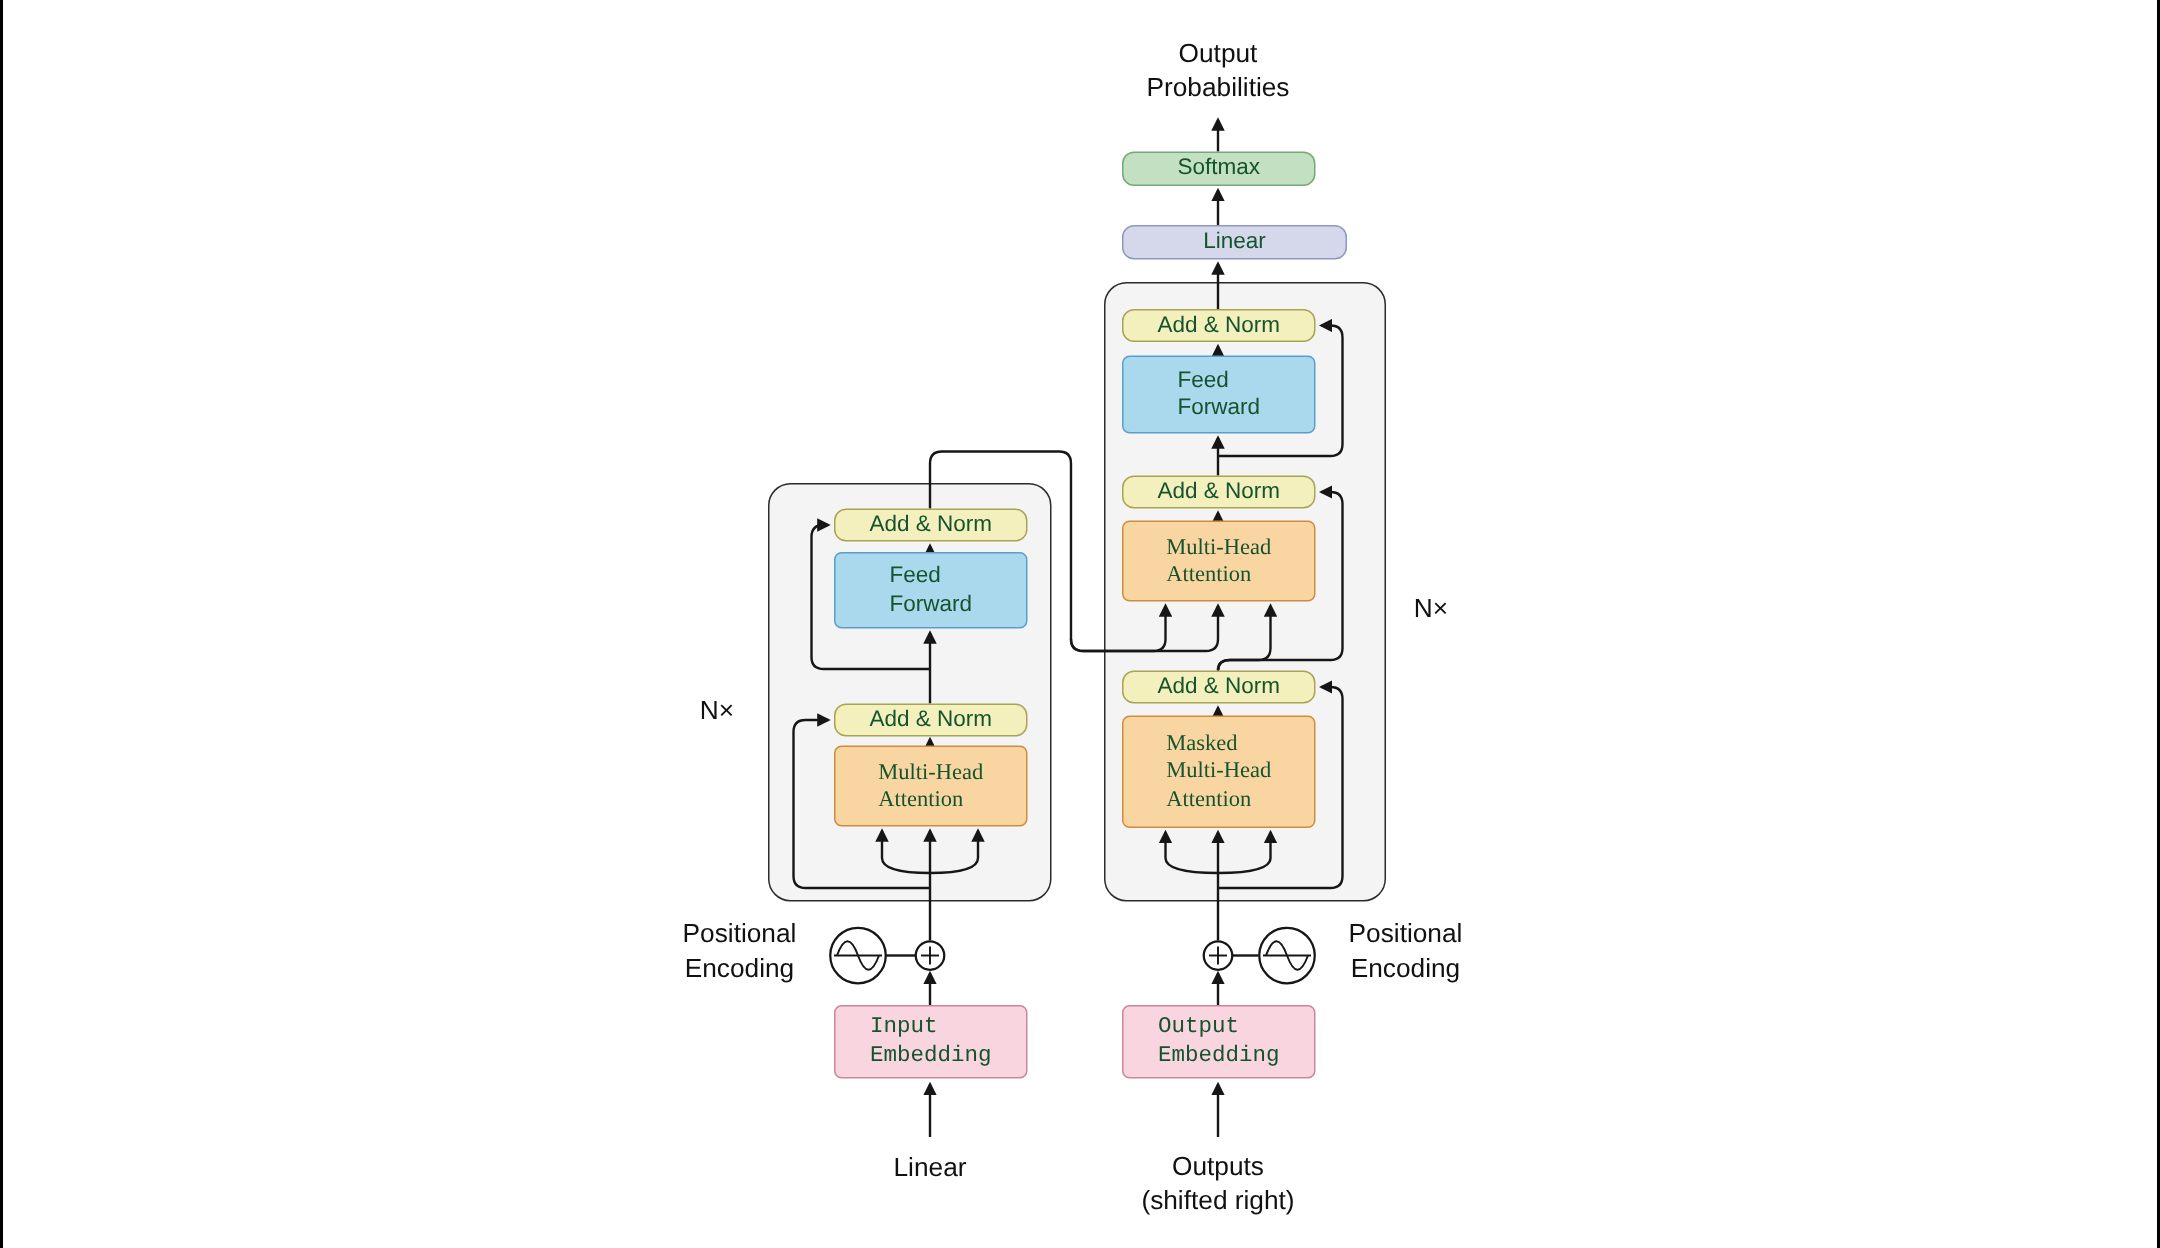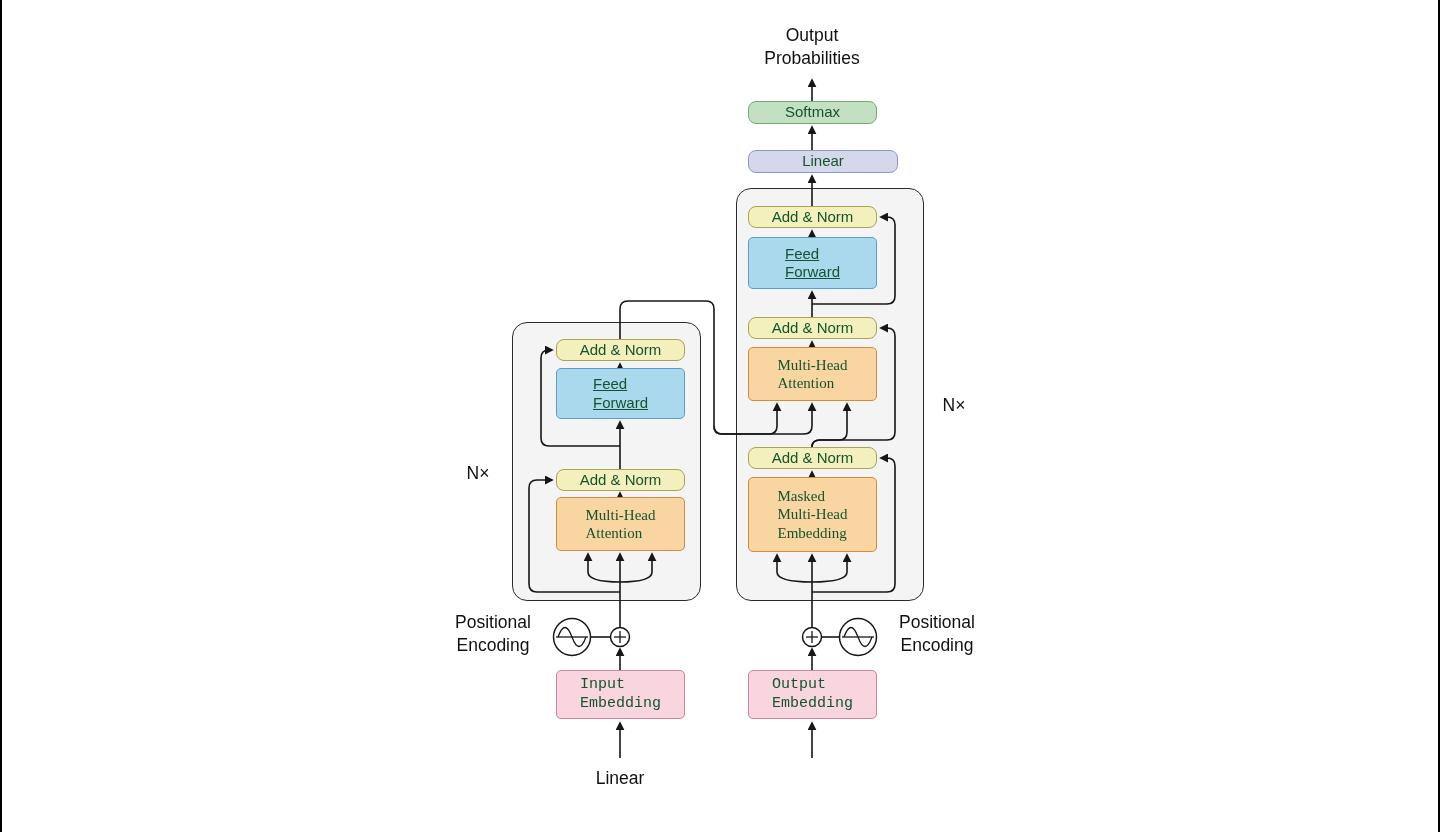--- a/index.html
+++ b/index.html
@@ -15,21 +15,21 @@
   .wires path, .wires line { fill:none; stroke:var(--c-line,#161616); stroke-width:1.6; }
   .wires .thin { stroke-width:1.3; }
   .wires circle { fill:#ffffff; stroke:var(--c-line,#161616); stroke-width:1.5; }
   #arr path { fill:var(--c-line,#161616); stroke:none; }
 
   .box { position:absolute; z-index:3; display:flex; align-items:center; justify-content:center;
          text-align:left; white-space:pre-line; border:1.4px solid #888; border-radius:5px;
          font-size:15px; line-height:1.22; color:#14532d; }
   .addnorm { font-size:15px; border-radius:8px; background:var(--c-add-norm); border-color:var(--c-add-norm-border); }
   .attn    { background:var(--c-attention); border-color:var(--c-attention-border);font-family:Liberation Serif, serif; }
-  .ff      { background:var(--c-feed-forward); border-color:var(--c-feed-forward-border);text-decoration:underline; }
+  .ff      { background:var(--c-feed-forward); border-color:var(--c-feed-forward-border); }
   .emb     { background:var(--c-embedding); border-color:var(--c-embedding-border);font-family:Liberation Mono, monospace; }
   .linear  { background:var(--c-linear); border-color:var(--c-linear-border); border-radius:8px; }
   .softmax { background:var(--c-softmax); border-color:var(--c-softmax-border); border-radius:8px; }
 
   .lbl { position:absolute; z-index:3; text-align:center; white-space:pre-line; font-size:17.5px; line-height:1.32; color:#111; }
 </style>
 </head>
 <body>
 
 <div class="stage">
@@ -125,27 +125,29 @@
   <div class="box linear" style="left:748px;top:150px;width:150px;height:23px">Linear</div>
   <div class="box addnorm" style="left:748px;top:206px;width:129px;height:22px">Add &amp; Norm</div>
   <div class="box ff" style="left:748px;top:237px;width:129px;height:52px">Feed
 Forward</div>
   <div class="box addnorm" style="left:748px;top:317px;width:129px;height:22px">Add &amp; Norm</div>
   <div class="box attn" style="left:748px;top:347px;width:129px;height:54px">Multi-Head
 Attention</div>
   <div class="box addnorm" style="left:748px;top:447px;width:129px;height:22px">Add &amp; Norm</div>
   <div class="box attn" style="left:748px;top:477px;width:129px;height:75px">Masked
 Multi-Head
-Embedding</div>
+Attention</div>
   <div class="box emb" style="left:748px;top:670px;width:129px;height:49px">Output
 Embedding</div>
 
   <div class="lbl" style="left:742px;top:24px;width:140px">Output
 Probabilities</div>
   <div class="lbl" style="left:450px;top:462px;width:56px">N×</div>
   <div class="lbl" style="left:926px;top:394px;width:56px">N×</div>
   <div class="lbl" style="left:438px;top:611px;width:110px">Positional
 Encoding</div>
   <div class="lbl" style="left:882px;top:611px;width:110px">Positional
 Encoding</div>
   <div class="lbl" style="left:570px;top:767px;width:100px">Linear</div>
+  <div class="lbl" style="left:732px;top:766px;width:160px">Outputs
+(shifted right)</div>
 
 </div>
 
 </body></html>

